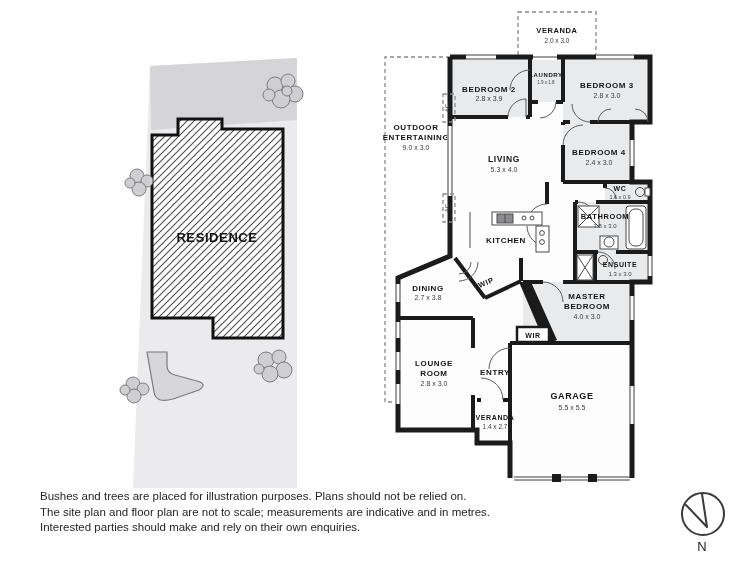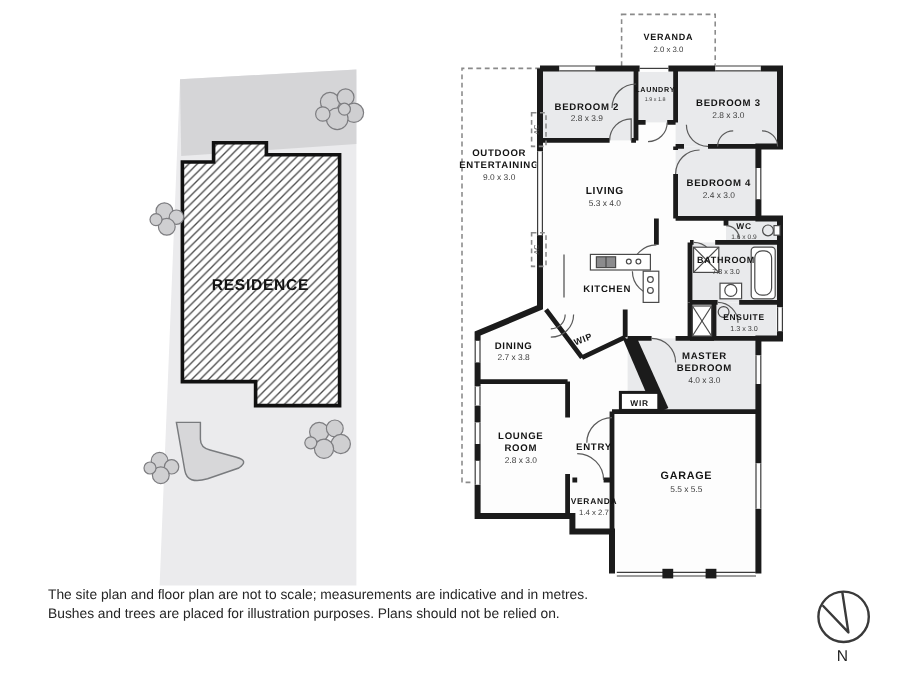--- a/index.html
+++ b/index.html
@@ -248,15 +248,16 @@
   </g>
 
   <g>
     <circle cx="703" cy="514" r="21" fill="none" stroke="#3a3a3a" stroke-width="2"></circle>
     <path d="M702,494 L707,527 M686,505 L707,527" stroke="#3a3a3a" stroke-width="2" fill="none" stroke-linecap="round"></path>
     <text x="702" y="551" font-size="13" fill="#222" text-anchor="middle" font-family="Liberation Sans, sans-serif">N</text>
   </g>
 </svg>
 
 <div class="disclaimer">
+  <div>Bushes and trees are placed for illustration purposes. Plans should not be relied on.</div>
   <div>The site plan and floor plan are not to scale; measurements are indicative and in metres.</div>
-  <div>Bushes and trees are placed for illustration purposes. Plans should not be relied on.</div>
+  <div>Interested parties should make and rely on their own enquiries.</div>
 </div>
 
 </body></html>

